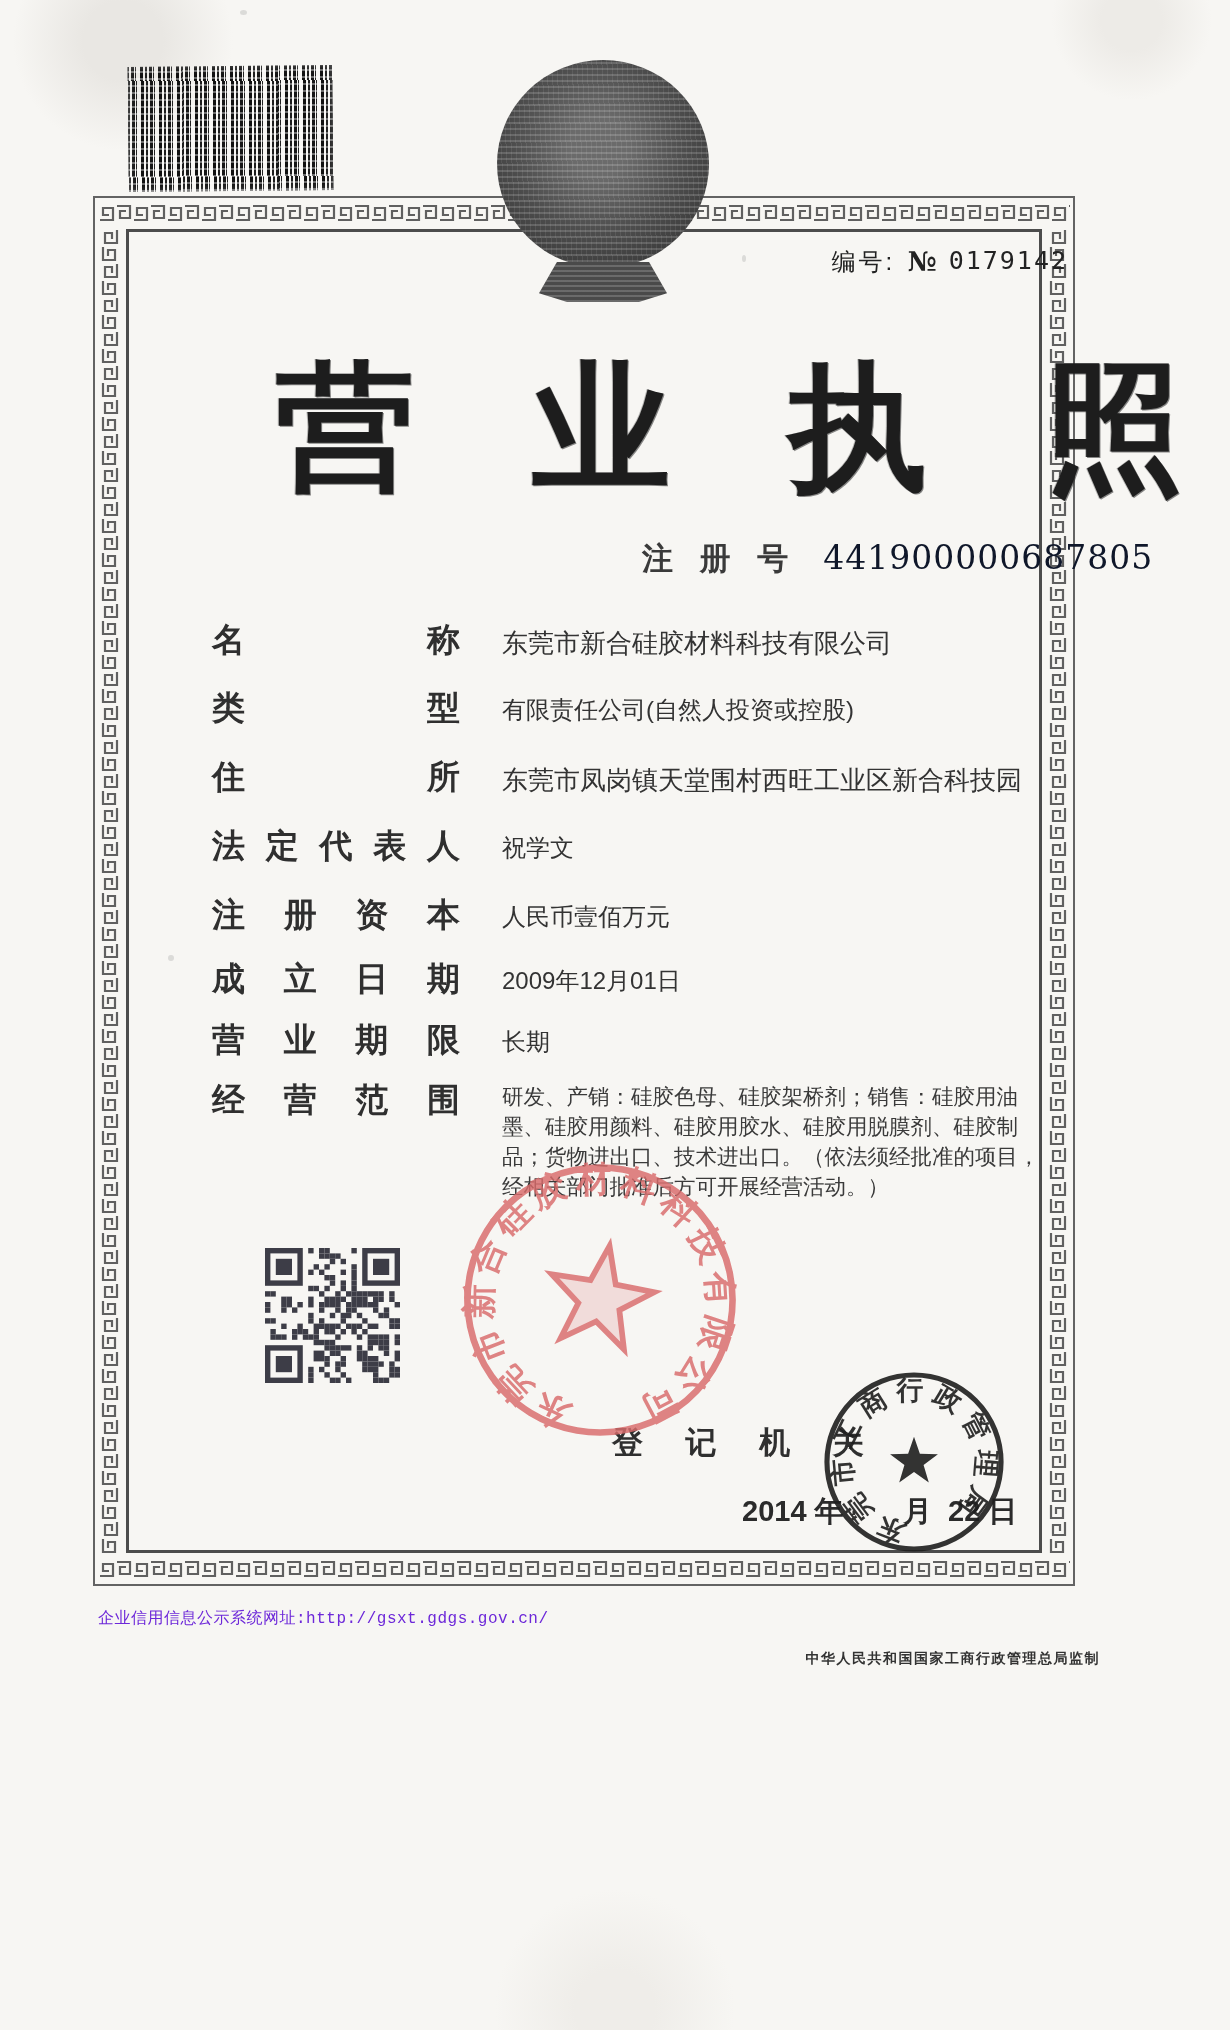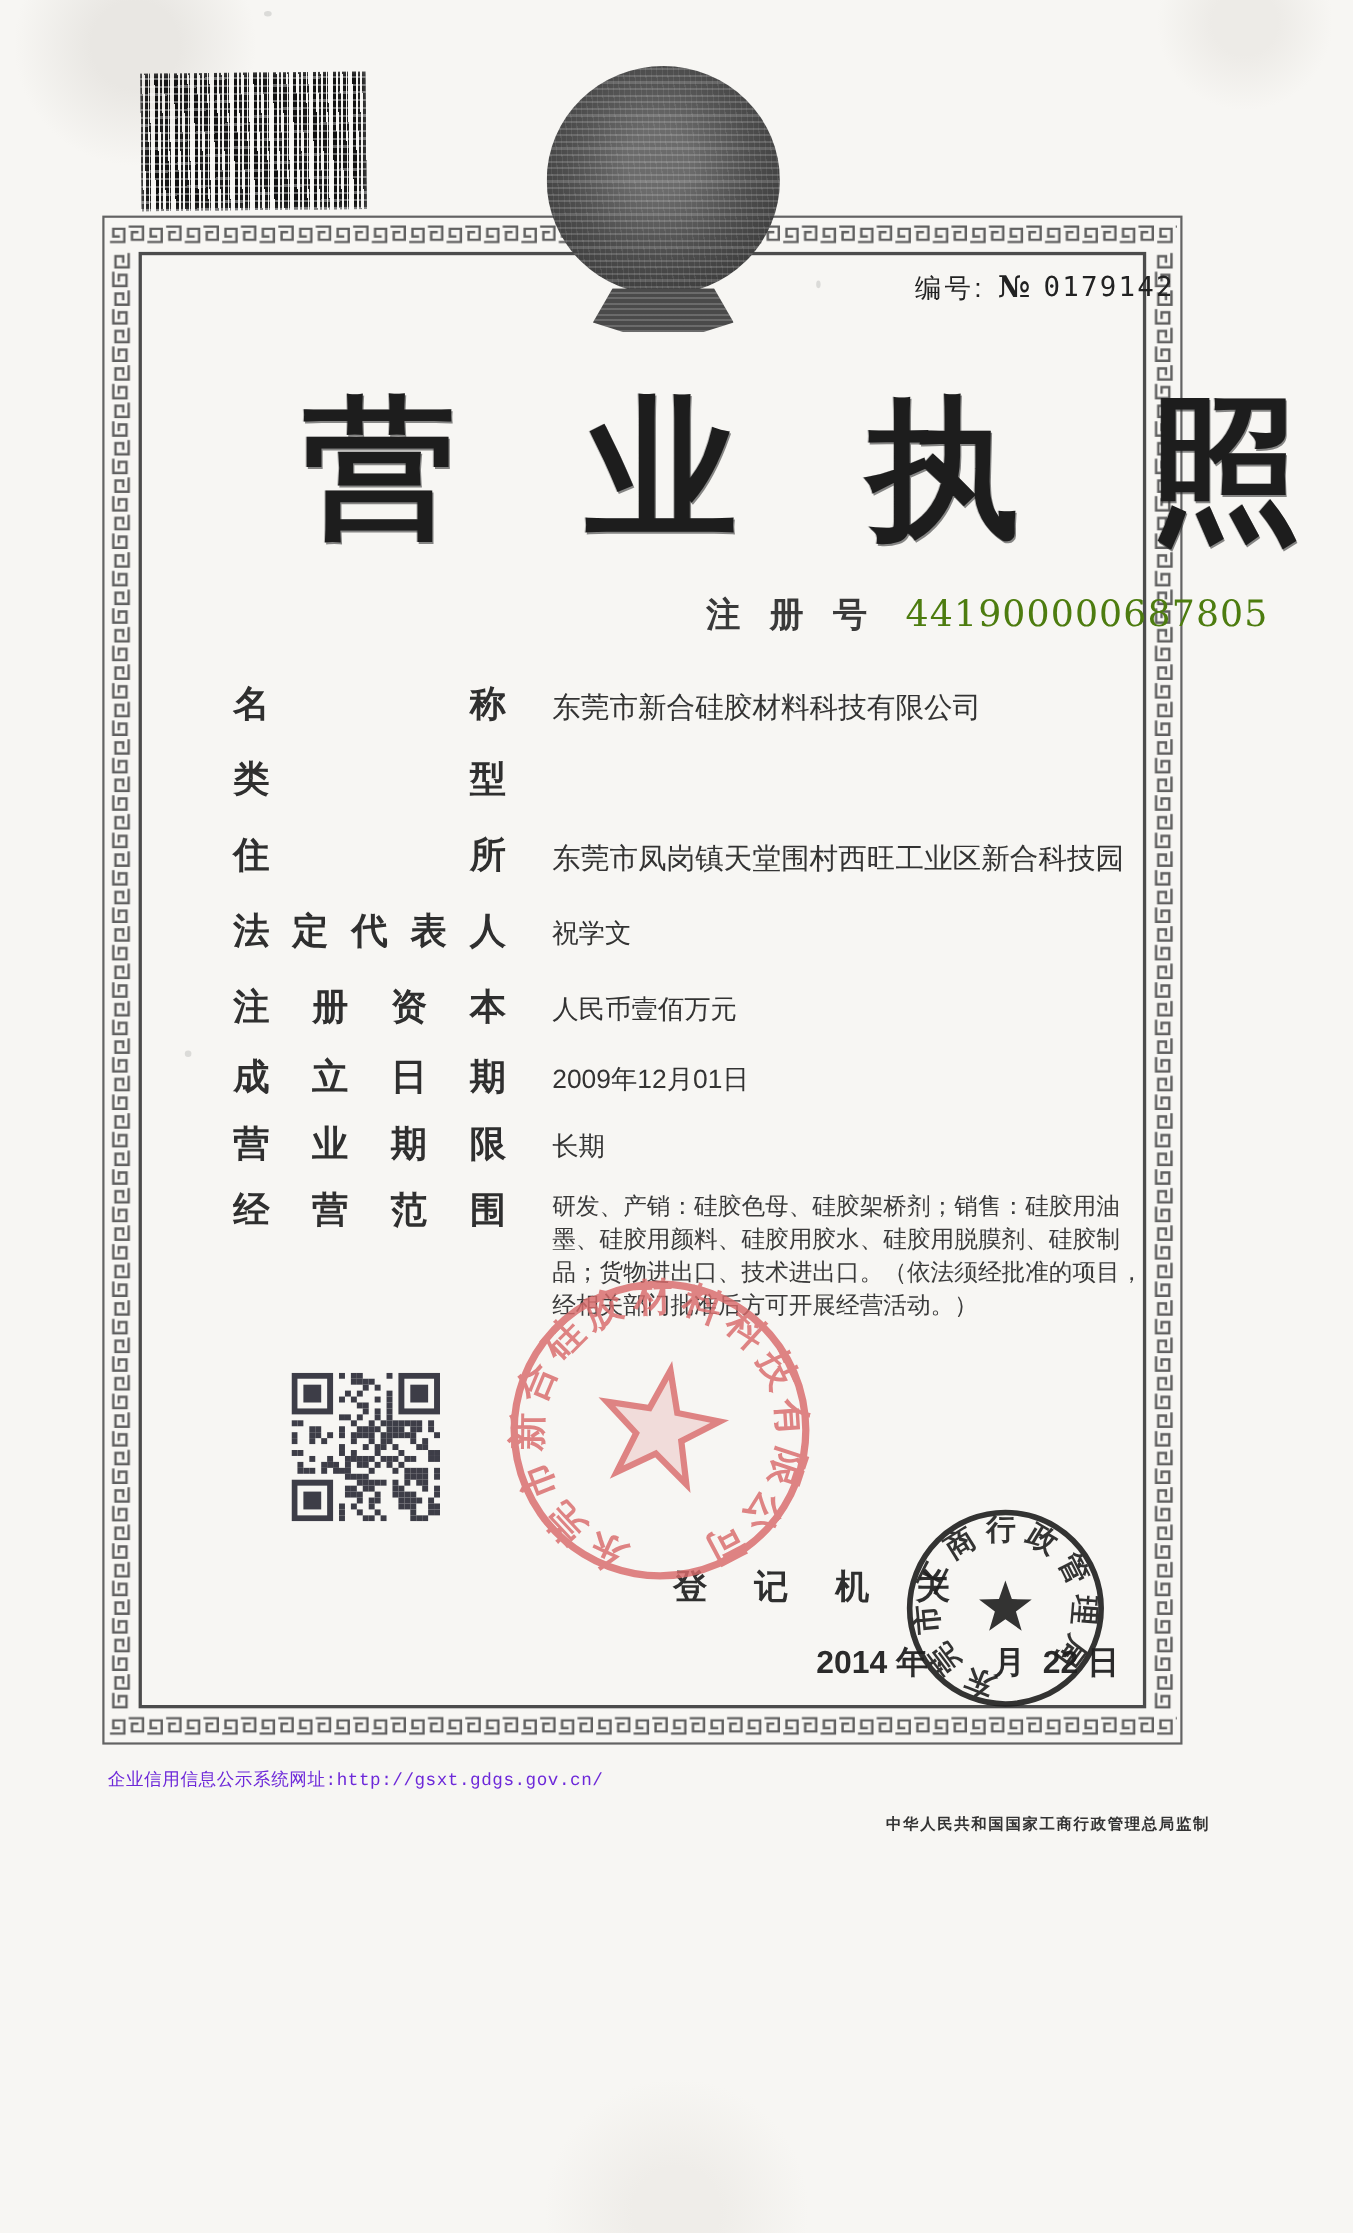--- a/index.html
+++ b/index.html
@@ -73,21 +73,21 @@
     position:absolute;left:276px;top:352px;width:700px;z-index:4;
     font-size:138px;font-weight:900;letter-spacing:40px;line-height:1.1;
     color:#1d1d1d;white-space:nowrap;
     text-shadow:1px 1px 0 rgba(40,40,40,.55), -1px 0 0 rgba(70,70,70,.35);
   }
 
   .regno{
     position:absolute;left:618px;top:538px;display:flex;align-items:baseline;z-index:4;margin-left:24px;
   }
   .regno .lbl{font-size:31px;font-weight:600;letter-spacing:9px;color:#3a3a3a;}
-  .regno .num{font-family:"DejaVu Serif", serif;font-size:33px;margin-left:26px;color:#4d7c0f;letter-spacing:1px;}
+  .regno .num{font-family:"DejaVu Serif", serif;font-size:33px;margin-left:26px;color:#0f172a;letter-spacing:1px;}
 
   .field-row{position:absolute;left:212px;display:flex;z-index:4;}
   .field-row .flabel{
     width:248px;font-size:33px;font-weight:600;color:#2f2f2f;
     text-align:justify;text-align-last:justify;letter-spacing:0;
   }
   .field-row .fvalue{margin-left:42px;padding-top:8px;font-size:24px;color:#333;white-space:nowrap;}
   .field-row .fvalue.big{font-size:26px;}
   .field-row .fvalue.scope{
     width:545px;white-space:normal;font-size:21.5px;line-height:30px;padding-top:4px;color:#3a3a3a;
@@ -174,20 +174,21 @@
   <span class="lbl">注 册 号</span>
   <span class="num">441900000687805</span>
 </div>
 
 <div class="field-row" style="top:618px">
   <span class="flabel">名称</span>
   <span class="fvalue big">东莞市新合硅胶材料科技有限公司</span>
 </div>
 <div class="field-row" style="top:686px">
   <span class="flabel">类型</span>
+  <span class="fvalue">有限责任公司(自然人投资或控股)</span>
 </div>
 <div class="field-row" style="top:755px">
   <span class="flabel">住所</span>
   <span class="fvalue big">东莞市凤岗镇天堂围村西旺工业区新合科技园</span>
 </div>
 <div class="field-row" style="top:824px">
   <span class="flabel">法定代表人</span>
   <span class="fvalue">祝学文</span>
 </div>
 <div class="field-row" style="top:893px">

